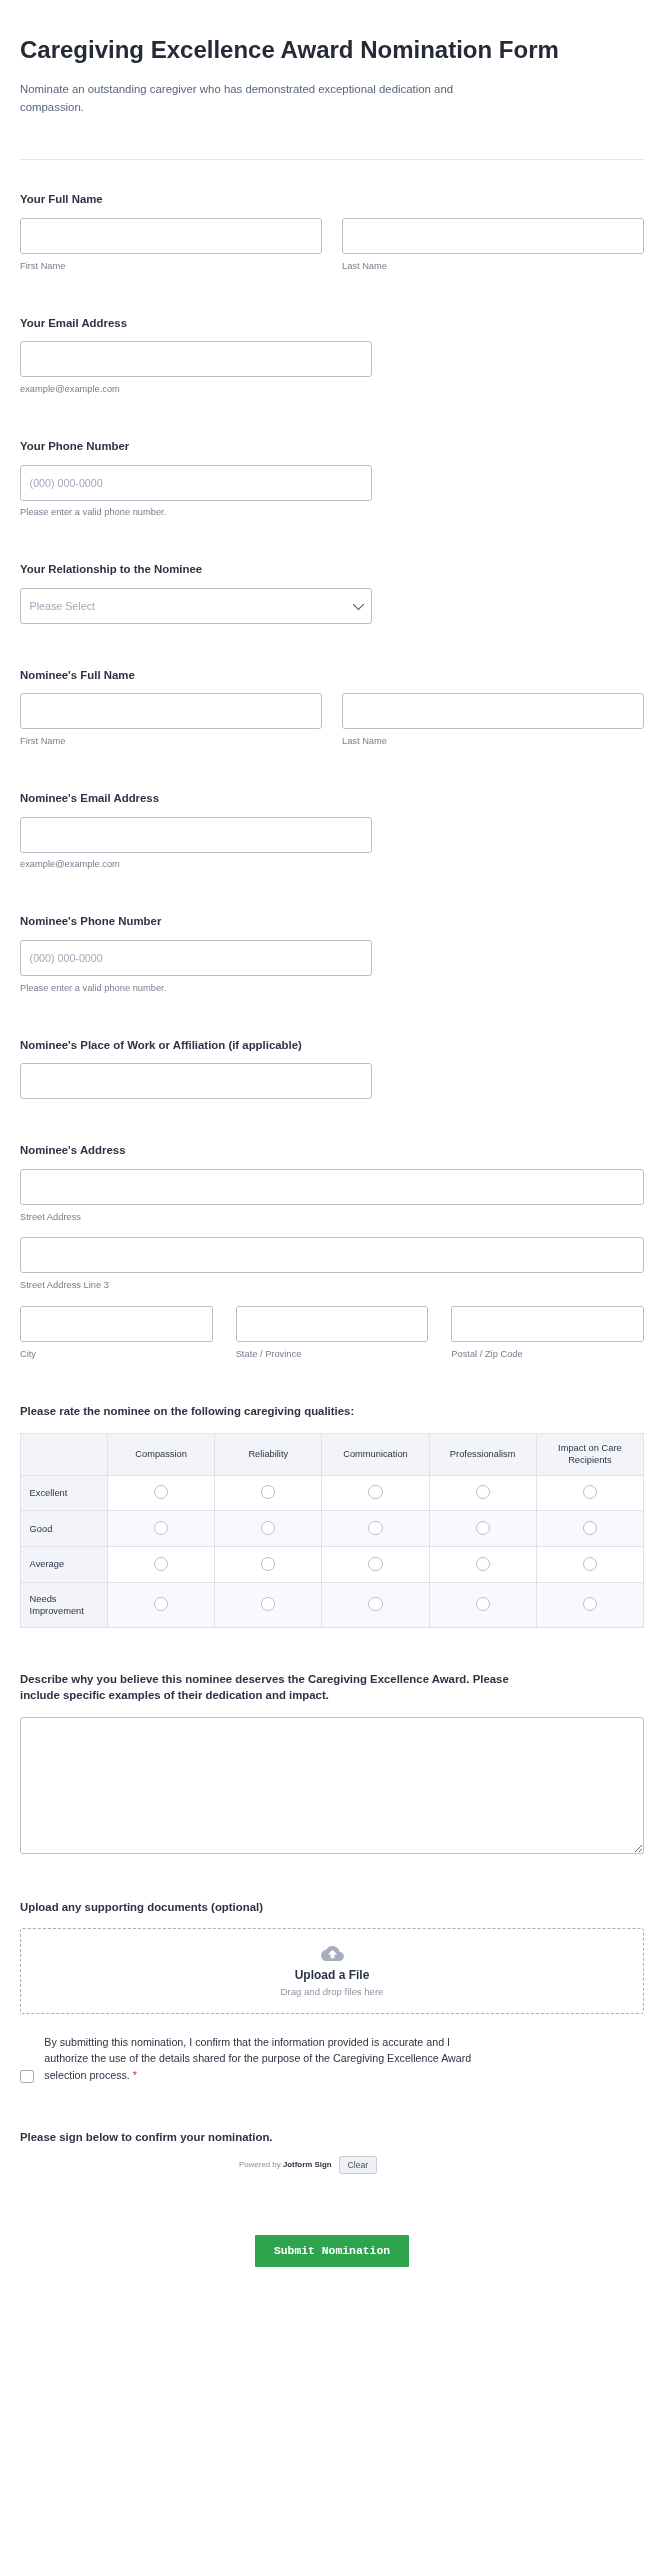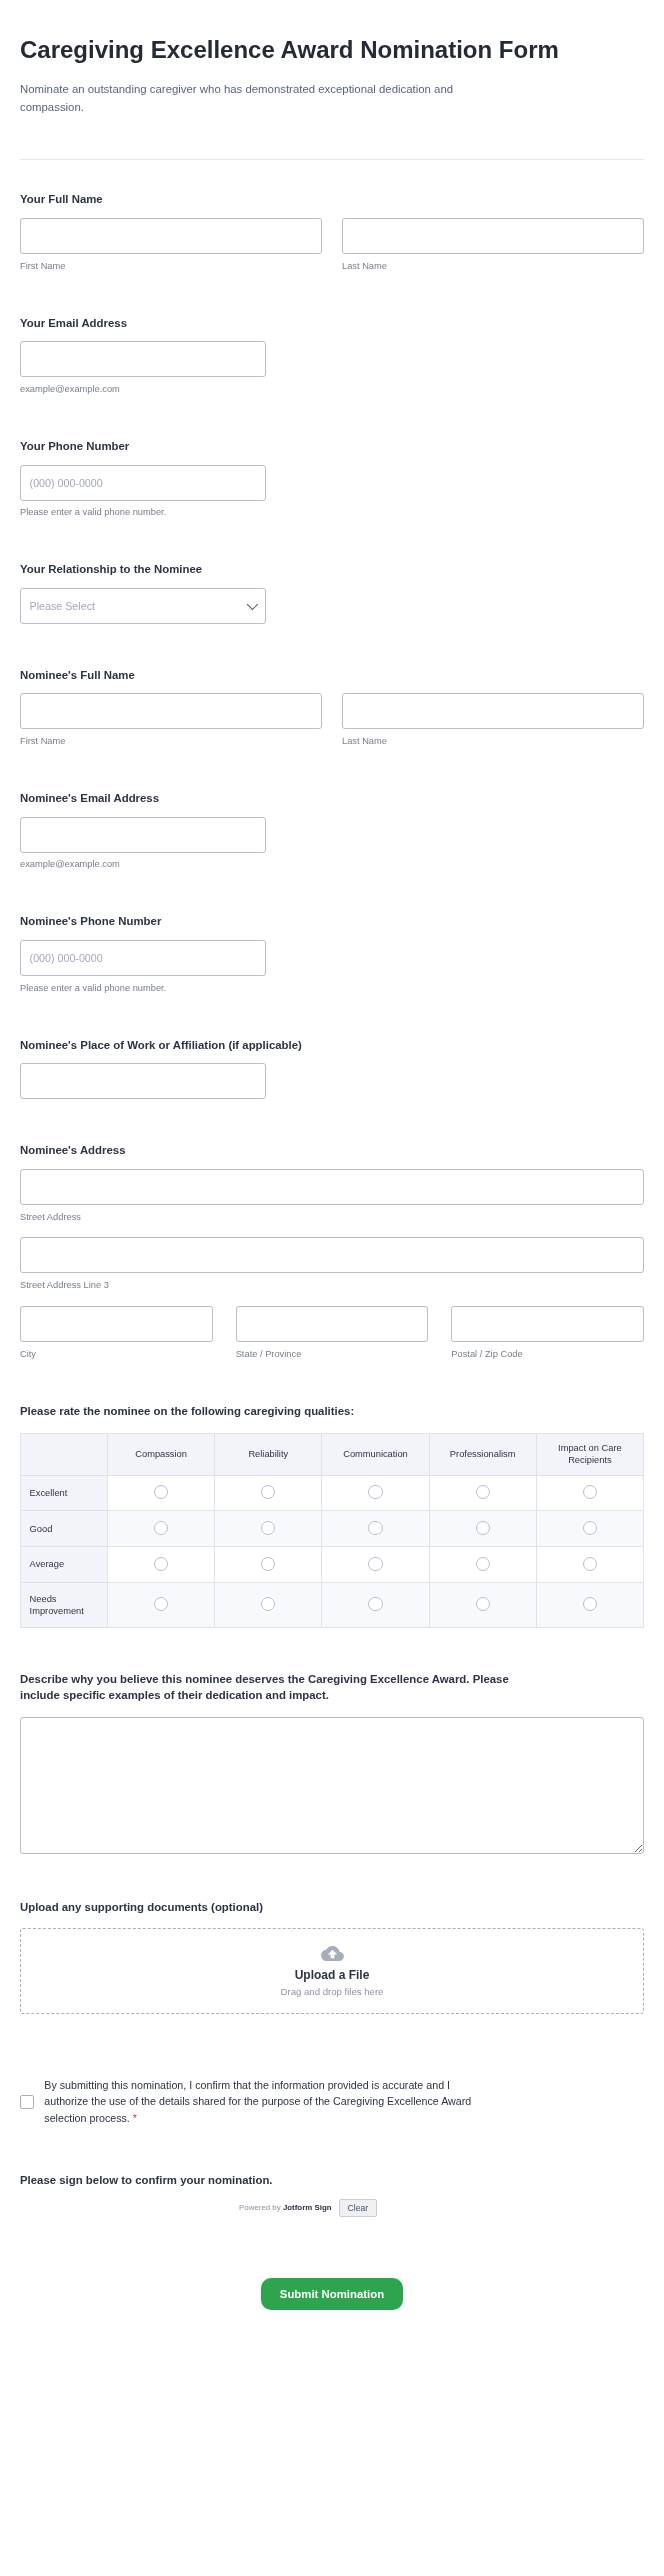--- a/index.html
+++ b/index.html
@@ -52,21 +52,21 @@
     border-radius: 2.9px;
     background: #fff;
     font-family: inherit;
     font-size: 10.7px;
     color: #2c3345;
     padding: 0 8.6px;
     width: 100%;
     outline: none;
   }
   .text-input::placeholder { color: #a3a9b8; }
-  .w-med { width: 246px; }
+  .w-med { width: 352px; }
   .sublabel {
     font-size: 9.3px;
     color: #757d8f;
     margin-top: 5.7px;
     line-height: 1.3;
   }
   .two-col { display: flex; gap: 20px; }
   .two-col .col { flex: 1; }
   .three-col { display: flex; gap: 23px; margin-top: 15.7px; }
   .three-col .col { flex: 1; }
@@ -135,21 +135,21 @@
     border-radius: 2.9px;
     background: #ffffff;
     text-align: center;
     padding: 14.3px 7.1px 15.7px 7.1px;
     cursor: pointer;
   }
   .dropzone .cloud { display: block; margin: 0 auto; }
   .upload-title { font-size: 12px; font-weight: 600; color: #2c3345; margin-top: 5.7px; }
   .upload-hint { font-size: 9.6px; color: #8e94a3; margin-top: 3.6px; }
   
-  .consent { margin-top: 63px; display: flex; gap: 10.7px; align-items: center; }
+  .consent { margin-top: 20px; display: flex; gap: 10.7px; align-items: flex-end; }
   .checkbox {
     width: 13.6px; height: 13.6px;
     border: 0.7px solid #a6adbc;
     border-radius: 2.1px;
     background: #fff;
     flex: 0 0 auto;
     margin-top: 1.4px;
     cursor: pointer;
   }
   .consent-text { font-size: 10.7px; line-height: 1.55; color: #2c3345; max-width: 429px; }
@@ -190,27 +190,27 @@
     color: #454f63;
     background: #eef0f4;
     border: 0.7px solid #c9cdd7;
     border-radius: 2.1px;
     padding: 2.9px 7.9px;
     cursor: pointer;
   }
   
   .submit-row { margin-top: 61px; text-align: center; }
   .submit-btn {
-    font-family: Liberation Sans, sans-serif;
+    font-family: Liberation Mono, monospace;
     font-size: 11.4px;
     font-weight: 600;
     color: #ffffff;
     background: #2ea44f;
     border: none;
-    border-radius: 10px;
+    border-radius: 1px;
     padding: 10px 18.6px;
     cursor: pointer;
   }
 </style>
 </head>
 <body>
 
 <div class="page">
 
   <h1 class="form-title">Caregiving Excellence Award Nomination Form</h1>

